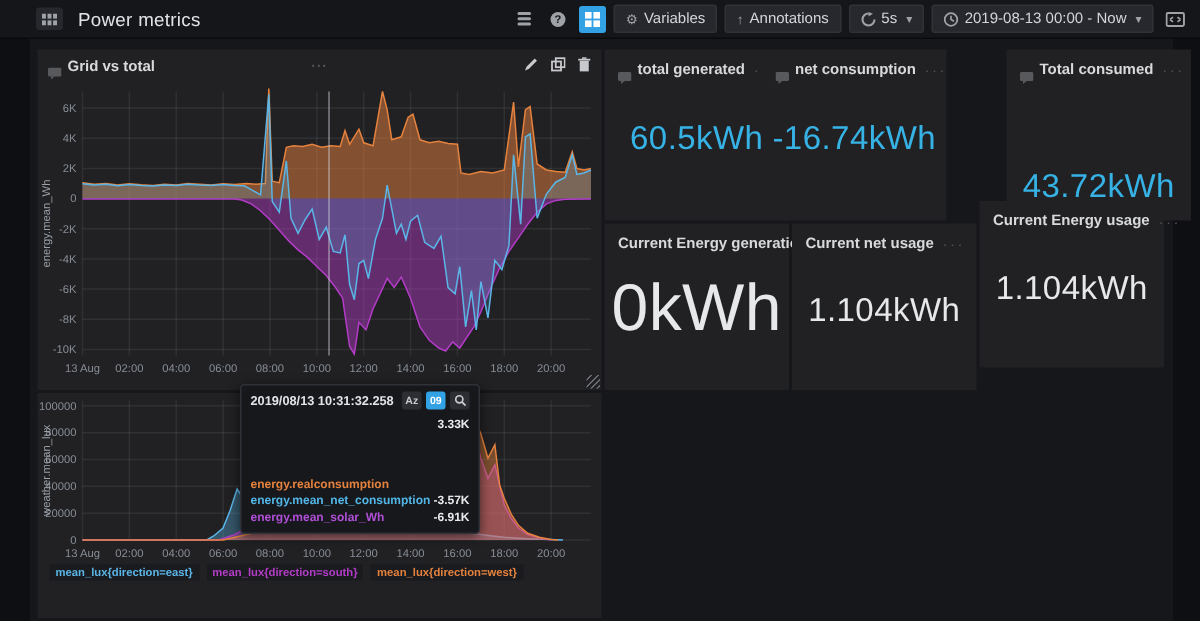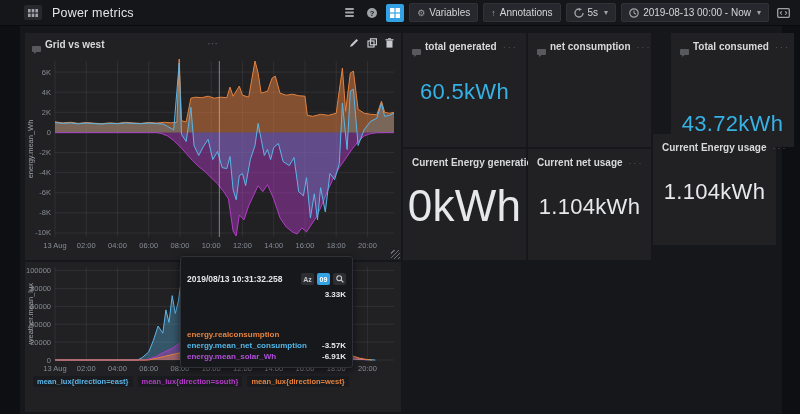--- a/index.html
+++ b/index.html
@@ -33,22 +33,22 @@
   .chart { display:block; }
   .resize-handle { position:absolute; right:1px; bottom:1px; width:9px; height:9px; cursor:nwse-resize;
     background:repeating-linear-gradient(135deg, transparent 0 2px, #6a6d73 2px 3px); }
   .stat-title-row { display:flex; align-items:center; padding:8px 9px 0 9px; }
   .stat-value { position:absolute; left:0; right:0; top:50%; transform:translateY(-42%);
     text-align:center; font-size:22px; font-weight:400; letter-spacing:.3px; }
   .stat-value.huge { font-size:44px; font-weight:300; transform:translateY(-48%); }
   .legend-row { display:flex; gap:5px; padding:2px 0 0 8px; }
   .legend-item { background:#1a1b1f; border-radius:1px; font-size:7.5px; font-weight:700;
     padding:1px 4px; cursor:pointer; white-space:nowrap; }
-  .tooltip { position:absolute; left:180px; top:256px; width:173px; background:#17181c;
-    border:1px solid #2e3137; border-radius:3px; z-index:30; padding:16px 6px 5px 6px;
+  .tooltip { position:absolute; left:160px; top:256px; width:160px; background:#17181c;
+    border:1px solid #2e3137; border-radius:3px; z-index:30; padding:4px 6px 5px 6px;
     box-shadow:0 2px 8px rgba(0,0,0,.6); }
   .tt-header { display:flex; align-items:center; gap:3px; margin-bottom:4px; }
   .tt-time { color:#e3e4e6; font-size:8.5px; font-weight:700; flex:1; }
   .tt-btn { width:13px; height:12px; background:#2c2e33; border-radius:2px; color:#c7c9cc;
     font-size:7px; font-weight:700; display:flex; align-items:center; justify-content:center; cursor:pointer; }
   .tt-btn.active { background:#33a2e5; color:#fff; }
   .tt-row { display:flex; justify-content:space-between; font-size:8px; line-height:11px; }
   .tt-label { font-weight:700; }
   .tt-val { color:#e9eaec; font-weight:700; }
 </style>
@@ -133,21 +133,21 @@
 <div class="dash-bg"></div>
 
 <div class="panel" style="left:25px; top:33px; width:376px; height:227px;">
   <div class="panel-header">
     <span class="info-icon">
       <svg width="9" height="8" viewBox="0 0 9 8">
           <rect x="0" y="0" width="9" height="6" rx="1" fill="#85878b"></rect>
           <path d="M2 6 L2 8 L4.5 6 Z" fill="#85878b"></path>
         </svg>
     </span>
-    <span class="panel-title">Grid vs west</span>
+    <span class="panel-title">Grid vs total</span>
     <span class="drag-dots">⋯</span>
     <span class="panel-actions">
       <svg width="10" height="10" viewBox="0 0 10 10">
           <path d="M1 9 L2 6.5 L7.5 1 L9 2.5 L3.5 8 Z" fill="#c7c9cc"></path>
         </svg>
       <svg width="10" height="10" viewBox="0 0 10 10">
           <rect x="1" y="3" width="6" height="6" fill="none" stroke="#c7c9cc" stroke-width="1.2"></rect>
           <rect x="3.5" y="0.8" width="6" height="6" fill="none" stroke="#c7c9cc" stroke-width="1.2"></rect>
         </svg>
       <svg width="9" height="10" viewBox="0 0 9 10">
@@ -265,29 +265,30 @@
   <div class="stat-title-row">
     <span class="info-icon"><svg width="9" height="8" viewBox="0 0 9 8">
           <rect x="0" y="0" width="9" height="6" rx="1" fill="#85878b"></rect>
           <path d="M2 6 L2 8 L4.5 6 Z" fill="#85878b"></path>
         </svg></span>
     <span class="panel-title">total generated</span>
     <span class="title-dots">···</span>
   </div>
   <div class="stat-value" style="color: rgb(54, 178, 229);">60.5kWh</div>
 </div>
-<div class="panel" style="left:528px; top:33px; width:123px; height:114px;">
+<div class="panel" style="left:508px; top:33px; width:123px; height:114px;">
   <div class="stat-title-row">
     <span class="info-icon"><svg width="9" height="8" viewBox="0 0 9 8">
           <rect x="0" y="0" width="9" height="6" rx="1" fill="#85878b"></rect>
           <path d="M2 6 L2 8 L4.5 6 Z" fill="#85878b"></path>
         </svg></span>
     <span class="panel-title">net consumption</span>
     <span class="title-dots">···</span>
   </div>
+  <div class="stat-value" style="color: rgb(54, 178, 229);">-16.74kWh</div>
 </div>
 <div class="panel" style="left:671px; top:33px; width:123px; height:114px;">
   <div class="stat-title-row">
     <span class="info-icon"><svg width="9" height="8" viewBox="0 0 9 8">
           <rect x="0" y="0" width="9" height="6" rx="1" fill="#85878b"></rect>
           <path d="M2 6 L2 8 L4.5 6 Z" fill="#85878b"></path>
         </svg></span>
     <span class="panel-title">Total consumed</span>
     <span class="title-dots">···</span>
   </div>

